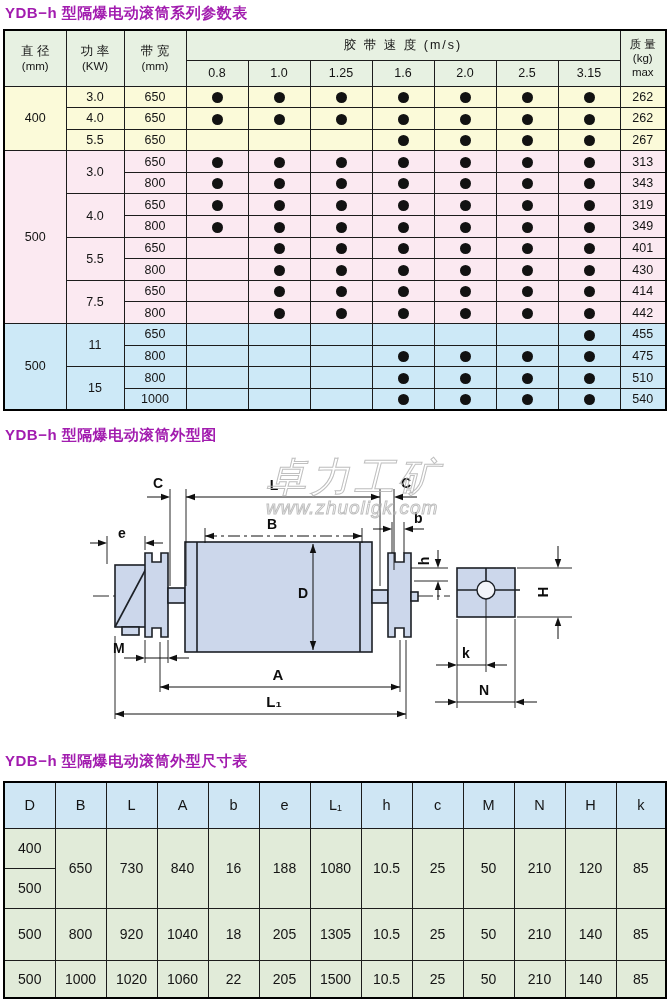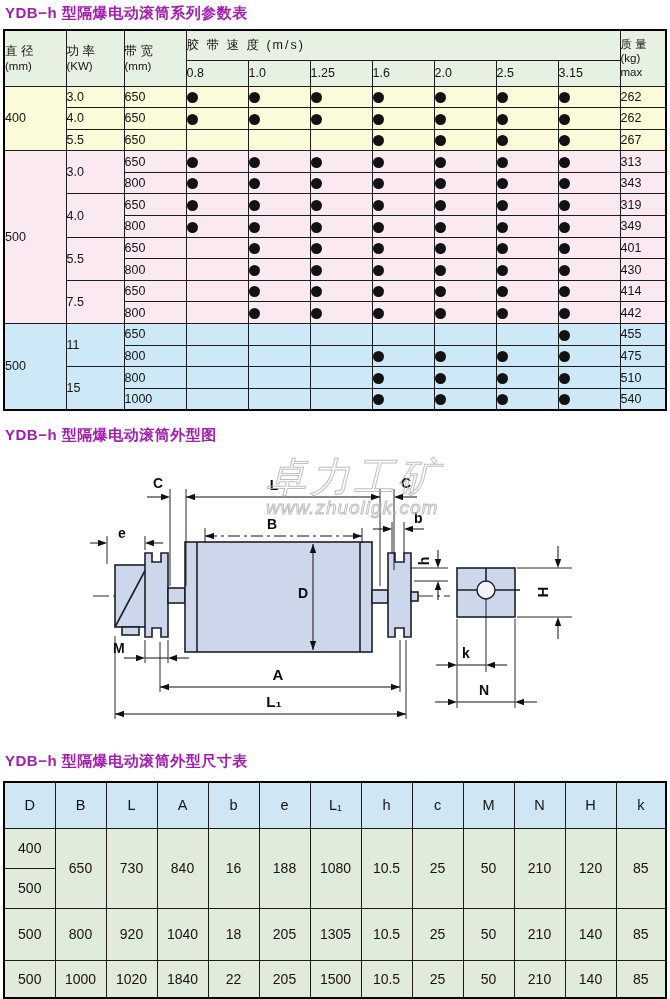--- a/index.html
+++ b/index.html
@@ -4,21 +4,21 @@
 <style>
 *{margin:0;padding:0;box-sizing:border-box}
 html,body{width:670px;height:999px;background:#fff;font-family:"Liberation Sans",sans-serif;color:#111}
 body{position:relative;overflow:hidden}
 .sec-title{position:absolute;left:5px;font-size:15px;font-weight:bold;color:#a21caf;letter-spacing:.5px;white-space:nowrap}
 #title1{top:4px}
 #title2{top:426px}
 #title3{top:752px}
 
 
-#params-table{position:absolute;left:3px;top:29px;width:664px;border-collapse:collapse;table-layout:fixed;text-align:left;border:2px solid #000}
+#params-table{position:absolute;left:3px;top:29px;width:664px;border-collapse:collapse;table-layout:fixed;text-align:center;border:2px solid #000}
 #params-table th,#params-table td{border:1px solid #1c1c1c;font-weight:normal;padding:0}
 #params-table thead th{background:#e7f1e2;font-size:12.5px;line-height:1.3;color:#141414}
 #params-table thead tr:first-child th{height:30px}
 #params-table #speed-header-row th{height:26px;font-size:12.5px}
 #params-table tbody td{height:21.6px;font-size:12.5px;color:#141414}
 .dot{display:inline-block;width:11px;height:11px;border-radius:50%;background:#121212;vertical-align:middle}
 .hdr-unit{font-size:11.5px}
 .mass-hdr div{font-size:11.5px;line-height:1.25}
 .speed-hdr{letter-spacing:2px}
 
@@ -472,21 +472,21 @@
         <td rowspan="1">25</td>
         <td rowspan="1">50</td>
         <td rowspan="1">210</td>
         <td rowspan="1">140</td>
         <td rowspan="1">85</td>
       </tr>
       <tr style="height: 38px;">
         <td>500</td>
         <td rowspan="1">1000</td>
         <td rowspan="1">1020</td>
-        <td rowspan="1">1840</td>
+        <td rowspan="1">1060</td>
         <td rowspan="1">22</td>
         <td rowspan="1">205</td>
         <td rowspan="1">1500</td>
         <td rowspan="1">10.5</td>
         <td rowspan="1">25</td>
         <td rowspan="1">50</td>
         <td rowspan="1">210</td>
         <td rowspan="1">140</td>
         <td rowspan="1">85</td>
       </tr>

